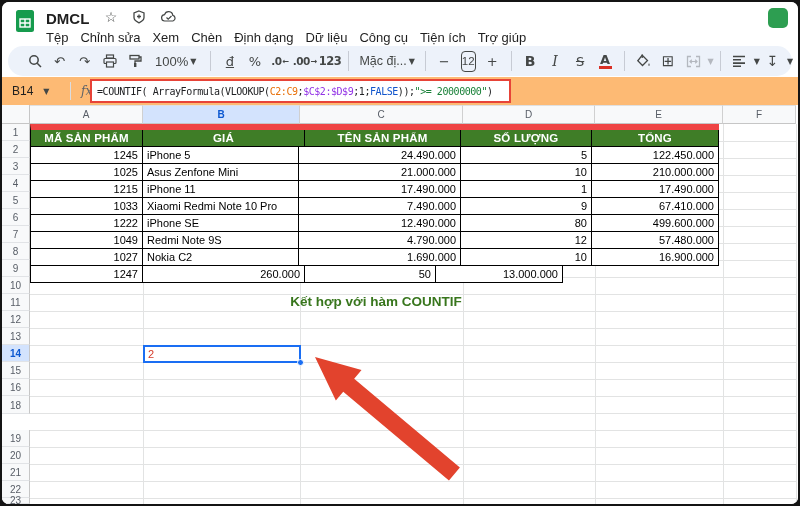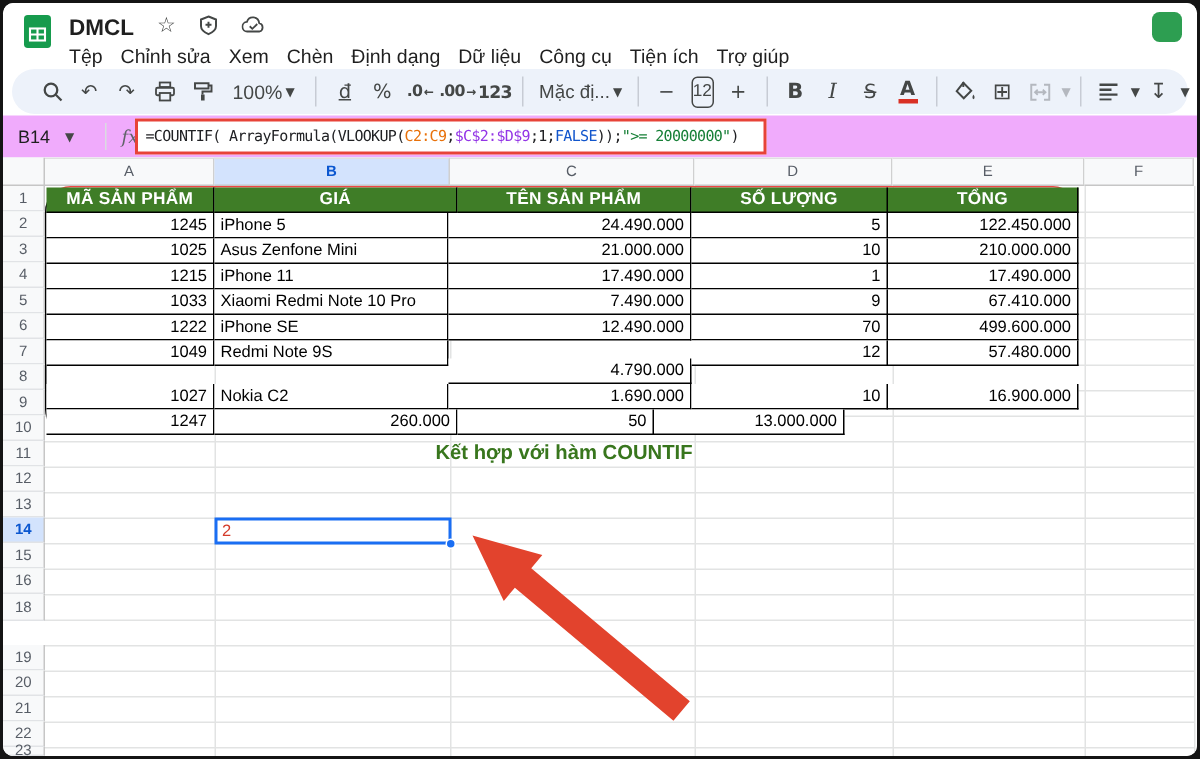--- a/index.html
+++ b/index.html
@@ -34,21 +34,21 @@
   .i-ic{font-family:"DejaVu Serif",serif;font-style:italic;font-size:14px;}
   .s-ic{text-decoration:line-through;font-size:13px;}
   .a-ic{display:flex;flex-direction:column;align-items:center;line-height:11px;font-size:13px;font-weight:600;}
   .a-bar{width:13px;height:3px;background:#d93025;margin-top:1px;}
   .mini{font-size:8px;margin-left:1px;}
   .num-ic{font-size:10.5px;font-weight:600;letter-spacing:-0.5px;}
   .dong{text-decoration:underline;font-size:13px;}
   .grayed{color:#b4b8bf;}
 
   
-  .formulabar{position:absolute;left:0;top:75px;width:100%;height:28px;background:#f0abfc;
+  .formulabar{position:absolute;left:0;top:75px;width:100%;height:28px;background:#fdba74;
     border-bottom:1px solid #e0e3e7;display:flex;align-items:center;}
   .namebox{display:flex;align-items:center;margin-left:10px;width:52px;font-size:12px;color:#1f1f1f;}
   .fx{font-family:"DejaVu Serif",serif;font-style:italic;color:#5f6368;font-size:12px;margin:0 8px 0 10px;}
   .fdiv{width:1px;height:18px;background:#dadce0;margin-left:6px;}
   .formula-box{position:absolute;left:88px;top:2px;width:412px;height:20px;border:2px solid var(--box-red,#e74338);
     display:flex;align-items:center;padding-left:5px;background:#fff;
     font-family:"DejaVu Sans Mono",monospace;font-size:10px;letter-spacing:-0.45px;white-space:pre;}
 
   
   .sheet{position:absolute;left:0;top:103px;width:796px;height:399px;background:#fff;overflow:hidden;}
@@ -59,21 +59,21 @@
     align-items:center;justify-content:center;font-size:10px;color:#575d66;}
   .colhdr.sel{background:var(--sel-hdr,#d3e3fd);color:#0b57d0;font-weight:bold;}
   .rowhdr{position:absolute;left:0;width:28px;background:#f8f9fa;border-right:1px solid #c6c6c6;
     border-bottom:1px solid #e1e3e6;box-sizing:border-box;display:flex;align-items:center;
     justify-content:center;font-size:10px;color:#575d66;}
   .rowhdr.sel{background:var(--sel-hdr,#d3e3fd);color:#0b57d0;font-weight:bold;}
   .gl-v{position:absolute;top:19px;width:1px;background:#e2e3e3;}
   .gl-h{position:absolute;left:28px;height:1px;background:#e2e3e3;}
 
   
-  .dtable{position:absolute;left:28px;top:19px;border-left:1px solid #000;border-top:1px solid #ef4444;box-sizing:border-box;border-radius:17px;}
+  .dtable{position:absolute;left:28px;top:19px;border-left:1px solid #000;border-top:6px solid #ef4444;box-sizing:border-box;}
   .trow{display:flex;}
   .tcell{height:17px;box-sizing:border-box;border-right:1px solid #000;border-bottom:1px solid #000;
     font-size:11px;color:#000;display:flex;align-items:center;background:#fff;overflow:hidden;}
   .tcell.num{justify-content:flex-end;padding-right:4px;}
   .tcell.txt{justify-content:flex-start;padding-left:4px;}
   .thead .tcell{background:var(--hdr-green,#3f7d27);color:#fff;font-weight:bold;justify-content:center;
     padding:0;font-size:11.5px;letter-spacing:0.2px;}
 
   .note-title{position:absolute;left:264px;top:189px;width:220px;height:17px;text-align:center;
     font-size:13.5px;font-weight:bold;color:var(--note-green,#38761d);}
@@ -316,27 +316,27 @@
             <div class="tcell num" style="width: 112px;">1033</div>
             <div class="tcell txt" style="width: 156px;">Xiaomi Redmi Note 10 Pro</div>
             <div class="tcell num" style="width: 162px;">7.490.000</div>
             <div class="tcell num" style="width: 131px;">9</div>
             <div class="tcell num" style="width: 127px;">67.410.000</div>
           </div>
           <div class="trow">
             <div class="tcell num" style="width: 112px;">1222</div>
             <div class="tcell txt" style="width: 156px;">iPhone SE</div>
             <div class="tcell num" style="width: 162px;">12.490.000</div>
-            <div class="tcell num" style="width: 131px;">70</div>
+            <div class="tcell num" style="width: 131px;">80</div>
             <div class="tcell num" style="width: 127px;">499.600.000</div>
           </div>
           <div class="trow">
             <div class="tcell num" style="width: 112px;">1049</div>
             <div class="tcell txt" style="width: 156px;">Redmi Note 9S</div>
-            <div class="tcell num" style="width: 162px; margin-top: 12px;">4.790.000</div>
+            <div class="tcell num" style="width: 162px;">4.790.000</div>
             <div class="tcell num" style="width: 131px;">12</div>
             <div class="tcell num" style="width: 127px;">57.480.000</div>
           </div>
           <div class="trow">
             <div class="tcell num" style="width: 112px;">1027</div>
             <div class="tcell txt" style="width: 156px;">Nokia C2</div>
             <div class="tcell num" style="width: 162px;">1.690.000</div>
             <div class="tcell num" style="width: 131px;">10</div>
             <div class="tcell num" style="width: 127px;">16.900.000</div>
           </div>

